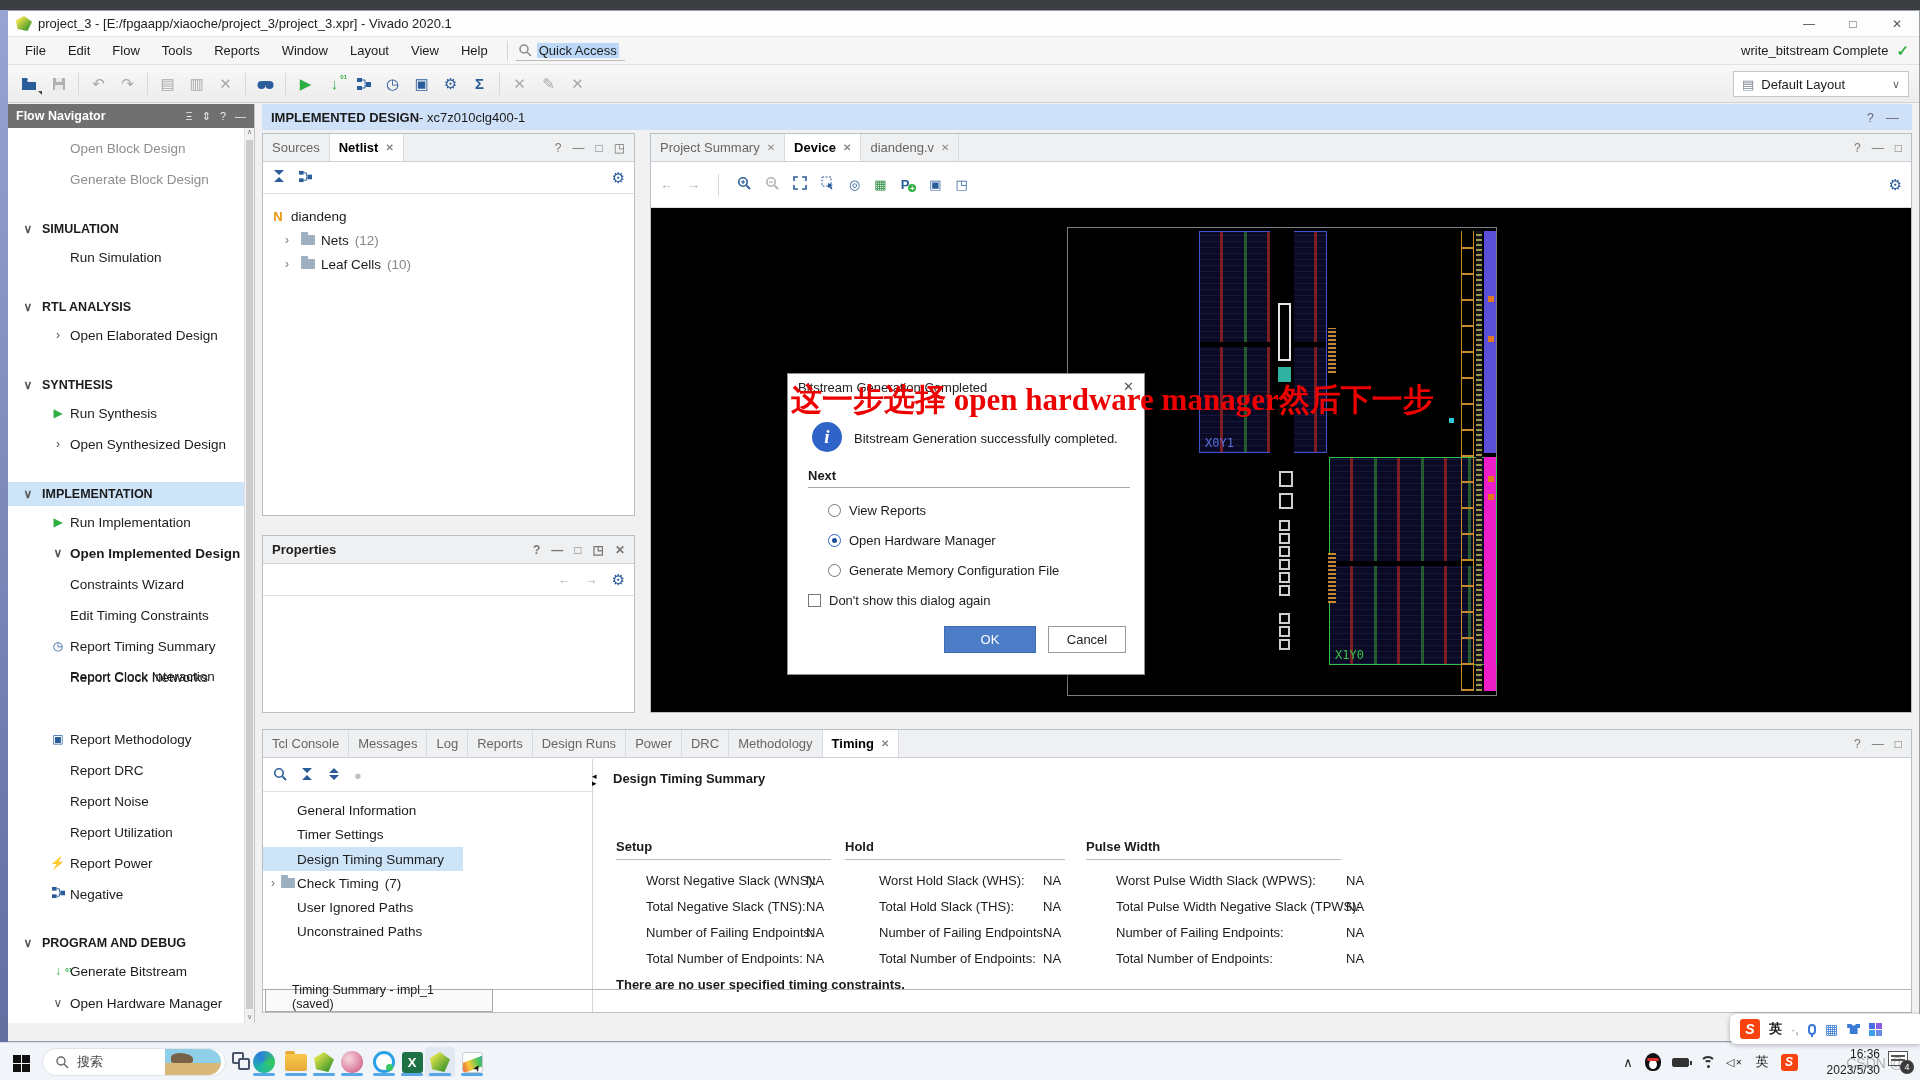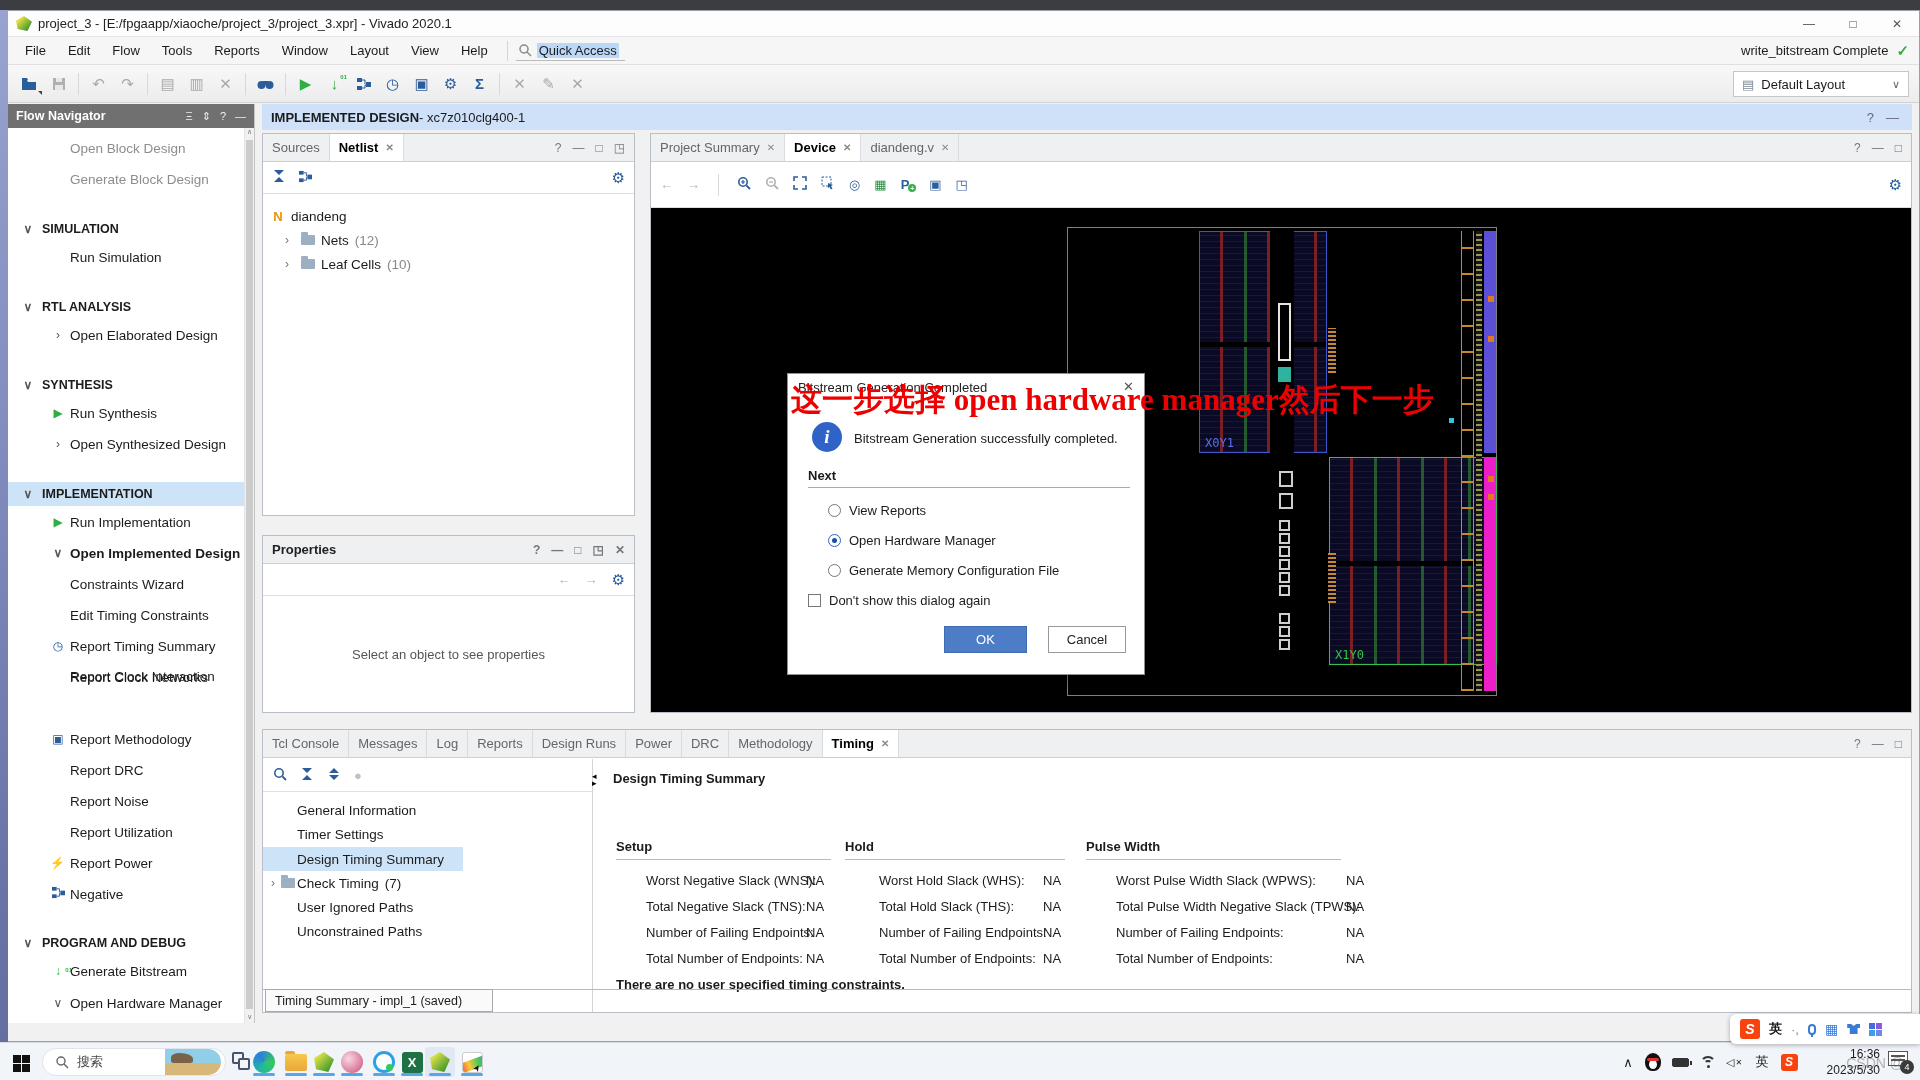--- a/index.html
+++ b/index.html
@@ -96,21 +96,21 @@
 #dlgmsg{position:absolute;left:66px;top:57px}
 #dlgnext{position:absolute;left:20px;top:94px;font-weight:700}
 #dlgrule{position:absolute;left:20px;right:14px;top:113px;border-top:1px solid #aaa}
 .ropt{position:absolute;left:40px;height:20px;display:flex;align-items:center;gap:8px}
 .rdo{width:13px;height:13px;border:1px solid #777;border-radius:50%;position:relative;background:#fff}
 .rdo.sel{border-color:#2f62c2}
 .rdo.sel::after{content:"";position:absolute;left:3px;top:3px;width:5px;height:5px;border-radius:50%;background:#1d4f9e}
 .cbx{width:13px;height:13px;border:1px solid #777;background:#fff}
 #dlgchk{position:absolute;left:20px;top:219px;display:flex;align-items:center;gap:8px}
 .btn{position:absolute;top:252px;height:27px;display:flex;align-items:center;justify-content:center;font-size:13px}
-#okbtn{left:156px;width:83px;background:#4d7dc7;border:1px solid #3f6cb0;color:#fff}
+#okbtn{left:156px;width:92px;background:#4d7dc7;border:1px solid #3f6cb0;color:#fff}
 #cancelbtn{left:260px;width:78px;background:#fff;border:1px solid #999;color:#222}
 
 #anno{position:absolute;left:791px;top:379px;z-index:60;font-family:"Liberation Serif",serif;font-weight:700;font-size:31px;white-space:nowrap}
 
 #btabs .ptab{border-right:1px solid #d8dbdf}
 #blt{position:absolute;left:0;top:29px;width:330px;bottom:0;border-right:1px solid #d4d4d4}
 #bltb{height:33px;border-bottom:1px solid #e0e0e0;display:flex;align-items:center;gap:13px;padding:0 10px;color:#2b5d9b}
 .btr{position:absolute;left:0;right:2px;height:24px;display:flex;align-items:center;gap:6px;padding-left:34px;font-size:13.5px}
 .btr.sel{background:#cde3f8;width:200px;right:auto}
 .btr .chev{position:absolute;left:8px}
@@ -118,21 +118,21 @@
 #brt{position:absolute;left:338px;top:29px;right:0;bottom:0}
 #bhdr{position:absolute;left:12px;top:12px;font-weight:700;font-size:13px}
 .split{position:absolute;left:-9px;top:14px;color:#000;font-size:9px;line-height:7px}
 .ggroup{position:absolute;top:80px}
 .gtitle{font-weight:700;font-size:13px}
 .grule{border-top:1px solid #bbb;margin-top:5px}
 .grow{position:absolute;font-size:13px;white-space:nowrap}
 .gval{position:absolute;font-size:13px}
 #bnote{position:absolute;font-weight:700;font-size:13px}
 #statusline{position:absolute;left:0;right:0;top:259px;border-top:1px solid #b8b8b8}
-#statbox{position:absolute;left:2px;top:259px;width:228px;height:23px;background:#fafafa;border:1px solid #a8a8a8;display:flex;align-items:center;padding:0 9px;font-size:12.5px}
+#statbox{position:absolute;left:2px;top:259px;width:228px;height:23px;background:#fafafa;border:1px solid #a8a8a8;display:flex;align-items:flex-end;padding:0 26px;font-size:12.5px}
 
 #tbar{position:absolute;left:0;top:1042px;width:1920px;height:38px;background:#f1f4f9;border-top:1px solid #d8dce2;z-index:10}
 #startbtn{position:absolute;left:8px;top:7px;width:26px;height:26px;display:flex;align-items:center;justify-content:center}
 .winlogo{width:17px;height:17px;display:grid;grid-template-columns:8px 8px;grid-template-rows:8px 8px;gap:1px}
 .winlogo i{background:#111}
 #spill{position:absolute;left:42px;top:5px;width:184px;height:28px;background:#fff;border:1px solid #e0e3e8;border-radius:15px;display:flex;align-items:center;padding:0 4px 0 12px;gap:8px;color:#444}
 #bimg{margin-left:auto;width:56px;height:26px;border-radius:0 13px 13px 0;background:linear-gradient(180deg,#8fd0e8 55%,#d8b878 55%);position:relative;overflow:hidden}
 #bimg::after{content:"";position:absolute;left:6px;top:4px;width:22px;height:10px;background:#7a6248;border-radius:40% 60% 20% 20%}
 .tvic{position:absolute;left:232px;top:9px;width:20px;height:20px}
 .tvic i{position:absolute;width:12px;height:12px;border:2px solid #49546a;border-radius:2px;background:#f1f4f9}
@@ -462,21 +462,20 @@
         <span>□</span>
         <span>◳</span>
         <span>✕</span>
       </div>
     </div>
     <div class="ptb" style="justify-content:flex-end;gap:14px">
       <span style="color:#b0b0b0">←</span>
       <span style="color:#b0b0b0">→</span>
       <span class="gear" style="margin-left:0">⚙</span>
     </div>
-    <div id="propbody">Select an object to see properties</div>
   </div>
 
   <div class="panel" style="left:642px;top:122px;width:1262px;height:580px">
     <div class="ptabs">
       <div class="ptab">
           <span>Project Summary</span>
           <span class="tclose">✕</span>
         </div>
       <div class="ptab act">
           <span>Device</span>

